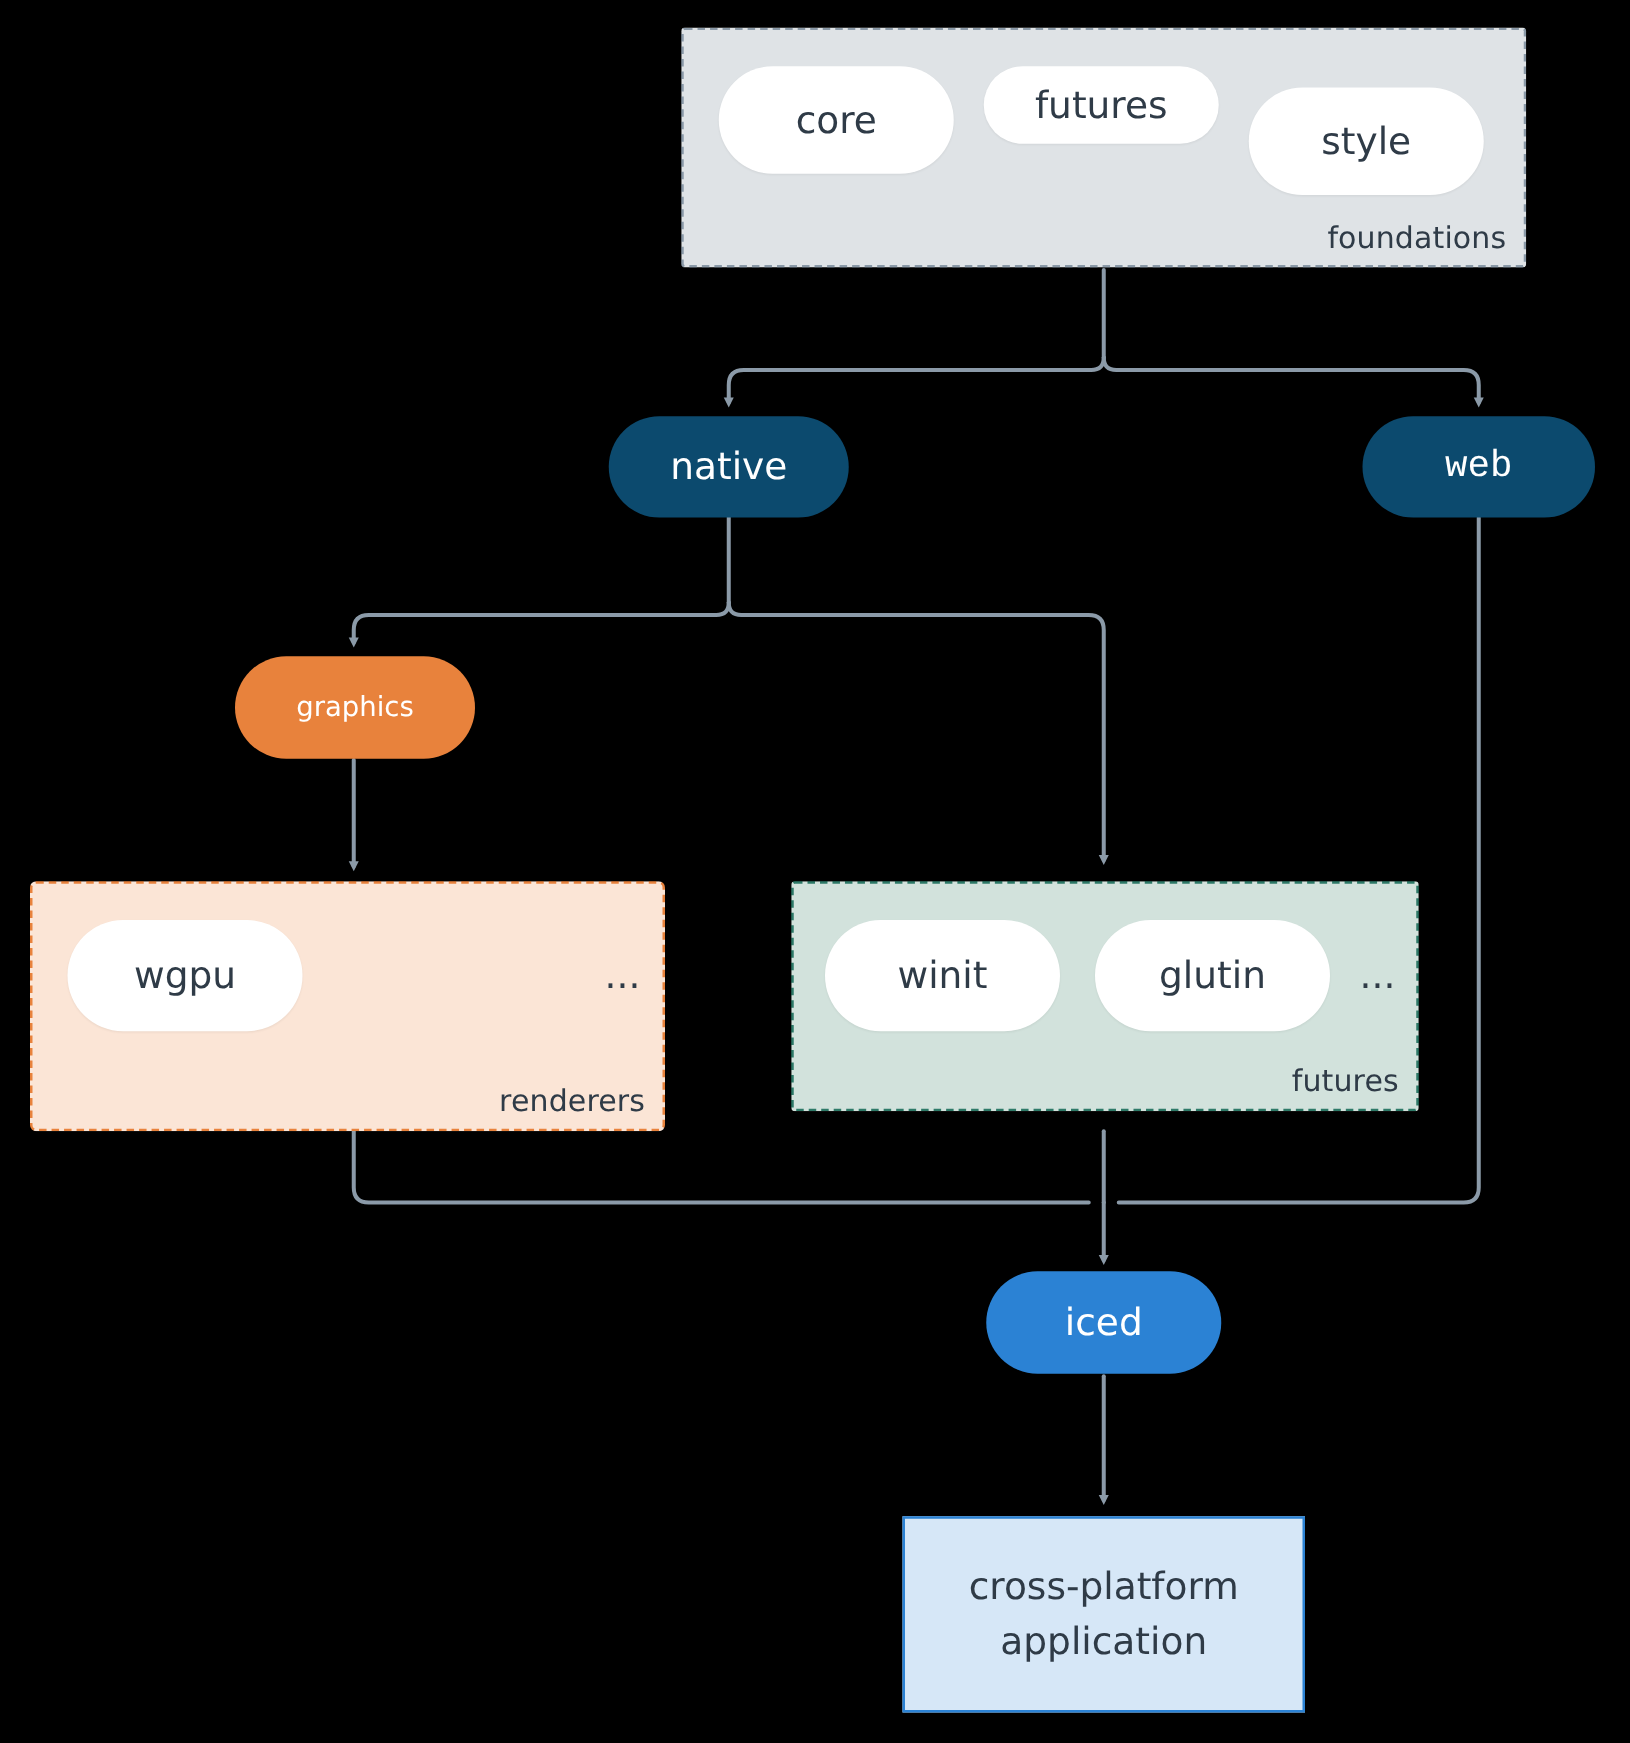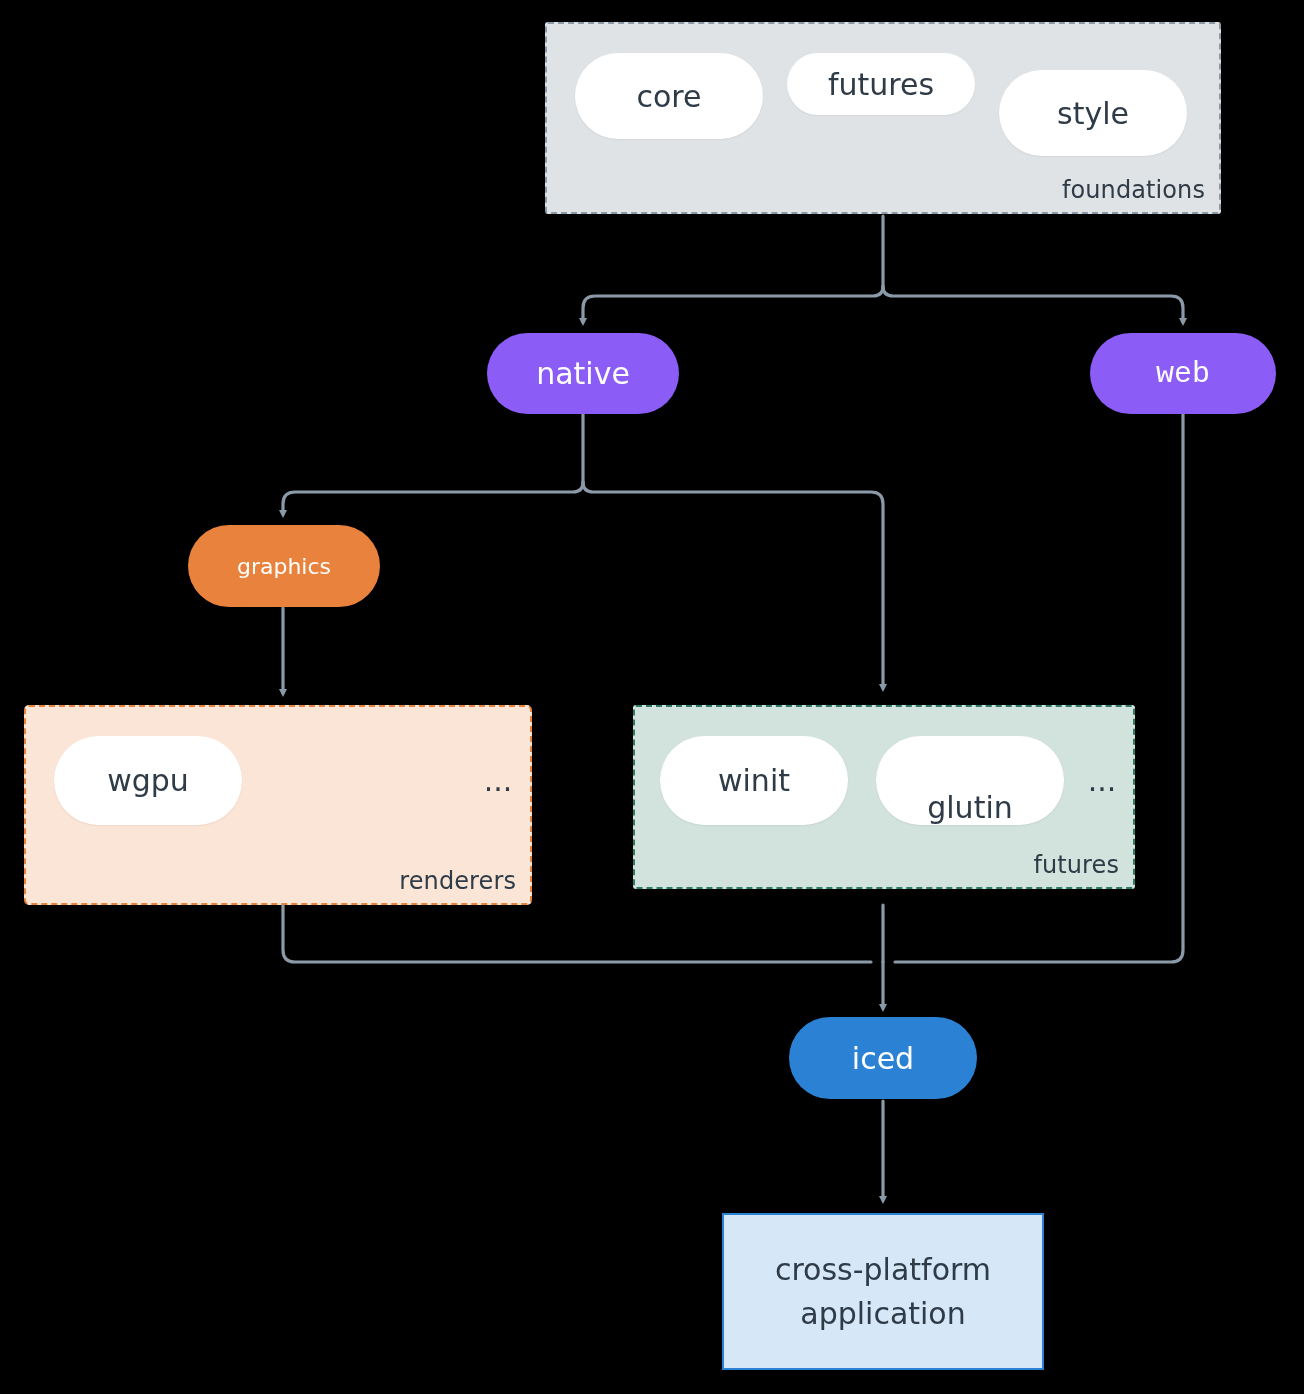--- a/index.html
+++ b/index.html
@@ -66,21 +66,21 @@
   .ellipsis {
     position: absolute;
     color: #2F3B47;
     font-size: 30px;
     display: flex;
     align-items: center;
     justify-content: center;
   }
   
   .pill-purple {
-    background: #8b5cf6;
+    background: #0c4a6e;
     border-radius: 999px;
     color: #FFFFFF;
     font-size: 30px;
   }
   .pill-orange {
     background: #E8823C;
     border-radius: 999px;
     color: #FFFFFF;
     font-size: 22px;
   }
@@ -163,21 +163,21 @@
       <span>wgpu</span>
     </div>
     <div class="ellipsis" style="left:448px; top:29px; width:48px; height:89px;">...</div>
     <div class="cluster-label">renderers</div>
   </div>
 
   <div class="cluster cluster-shells" style="left:633px; top:705px; width:502px; height:184px; border-radius:3px;">
     <div class="node pill-white" style="left:25px; top:29px; width:188px; height:89px; position:absolute;">
       <span>winit</span>
     </div>
-    <div class="node pill-white" style="left:241px; top:29px; width:188px; height:89px; position:absolute;align-items:flex-end;">
+    <div class="node pill-white" style="left:241px; top:29px; width:188px; height:89px; position:absolute;">
       <span>glutin</span>
     </div>
     <div class="ellipsis" style="left:443px; top:29px; width:48px; height:89px;">...</div>
     <div class="cluster-label">futures</div>
   </div>
 
   <div class="node pill-blue" style="left:789px; top:1017px; width:188px; height:82px;">
     <span>iced</span>
   </div>
 

